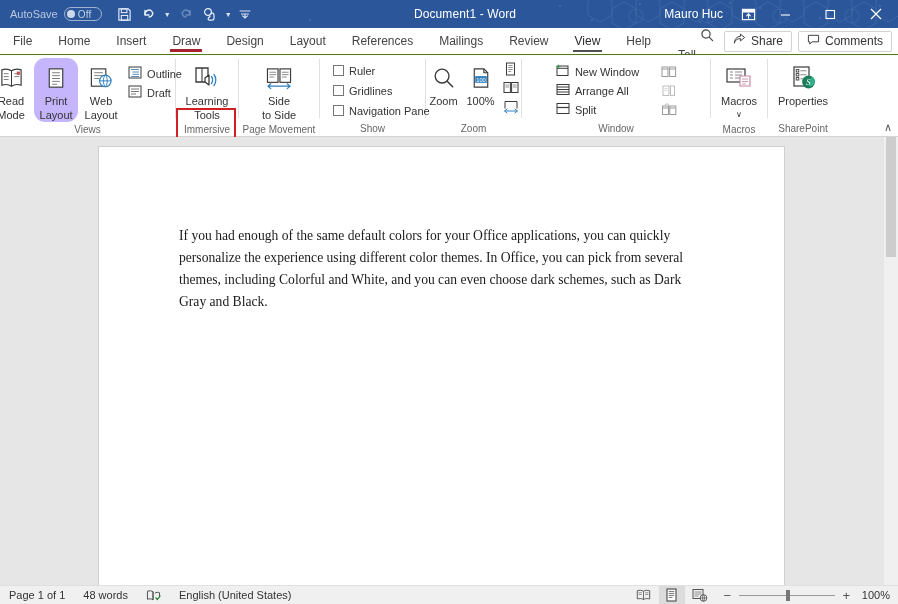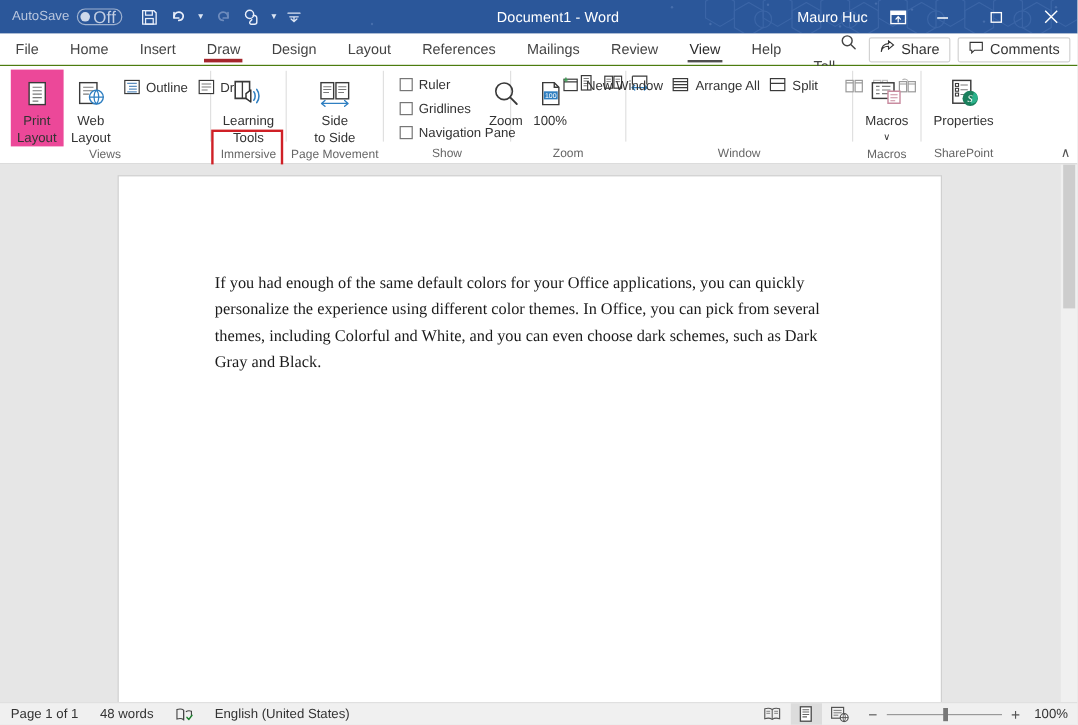--- a/index.html
+++ b/index.html
@@ -24,21 +24,21 @@
   .tb-left { display: flex; align-items: center; padding-left: 10px; gap: 0px; position: relative; z-index: 2;}
   .autosave {
     display:flex; align-items:center; gap:6px;
     font-size: 11px; color: #b9c6de; padding-right: 4px;
   }
   .toggle-pill {
     width: 38px; height: 14px; border-radius: 8px; border: 1px solid #9fb2d0;
     display: flex; align-items: center; padding: 0 2px; gap:3px;
   }
   .toggle-knob { width: 8px; height: 8px; border-radius: 50%; background: #cdd8ea; }
-  .toggle-txt { font-size: 14px; color:#c2cee3; letter-spacing:.2px;}
+  .toggle-txt { font-size: 10px; color:#c2cee3; letter-spacing:.2px;}
   .qat { display: flex; align-items: center; gap: 2px; padding-left: 8px; }
   .qat-btn {
     width: 22px; height: 22px; display: flex; align-items: center; justify-content: center;
     color: #e8eefa;
   }
   .qat-btn.dim { color: #6d8bbd; }
   .qat-caret { width: 11px; height: 22px; display:flex;align-items:center;justify-content:center;
     font-size: 7px; color: #dbe4f3; }
   .tb-title {
     position: absolute; left: 0; right: 0; text-align: center;
@@ -102,30 +102,30 @@
     text-align: center; white-space: nowrap;
   }
   .group-sep {
     width: 1px; background: #e0e0e0; margin: 4px 0 18px 0; flex: none;
   }
   .bigbtn {
     width: 44px; min-height: 60px; display: flex; flex-direction: column; align-items: center;
     padding-top: 4px; font-size: 11px; color: #333; line-height: 12px; text-align: center;
   }
   .bigbtn .ico { height: 32px; display: flex; align-items: center; justify-content: center; }
-  .bigbtn.sel { background: #ec4899; }
+  .bigbtn.sel { background: #c4b5fd; border-radius: 11px; }
   .bigbtn .lbl { padding: 1px 0; }
   .smallrow {
     display: flex; align-items: center; gap: 5px; font-size: 11px; color: #333;
     height: 19px; padding: 0 4px; white-space: nowrap;
   }
   .chk {
     width: 11px; height: 11px; border: 1px solid #767676; background: #fff; flex: none;
   }
-  .stack { display: flex; flex-direction: row; justify-content: flex-start; padding-top: 2px;}
+  .stack { display: flex; flex-direction: column; justify-content: flex-start; padding-top: 2px;}
   .tinybtn {
     width: 22px; height: 19px; display: flex; align-items: center; justify-content: center;
   }
   .redbox {
     position: absolute; border: 2px solid #cf2026; pointer-events: none;
   }
   .collapse-ribbon {
     position: absolute; right: 6px; bottom: 2px; font-size: 11px; color: #555;
   }
 

